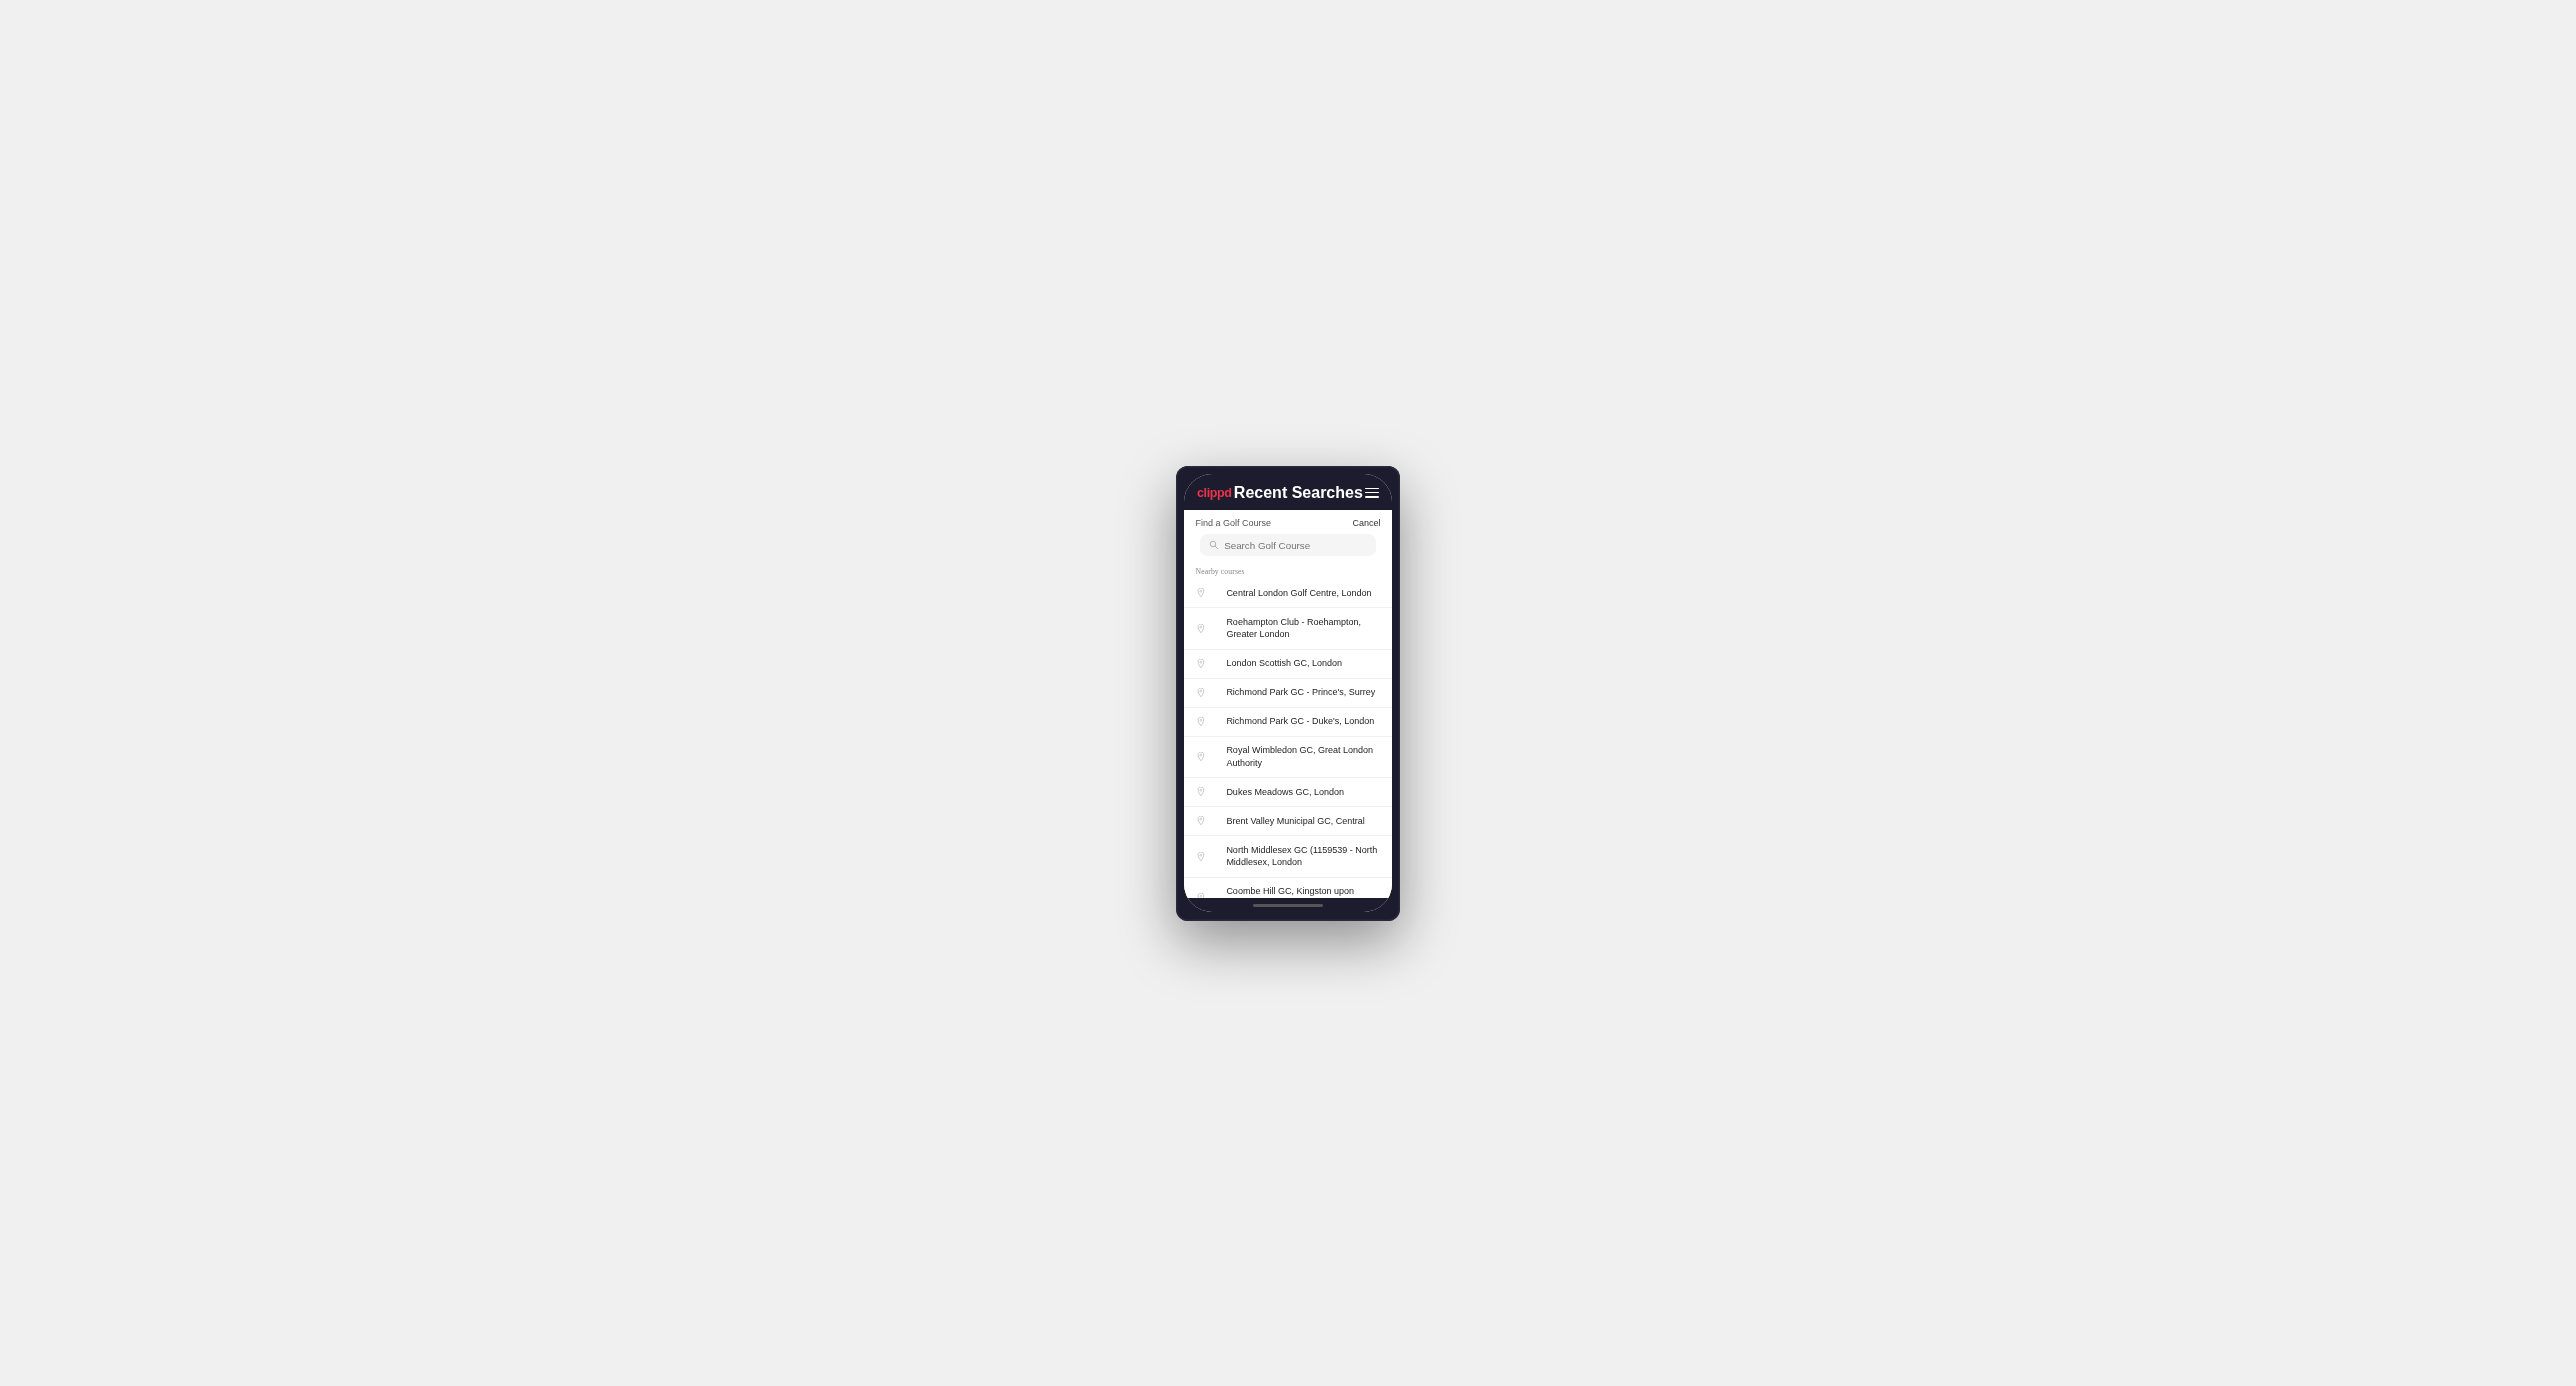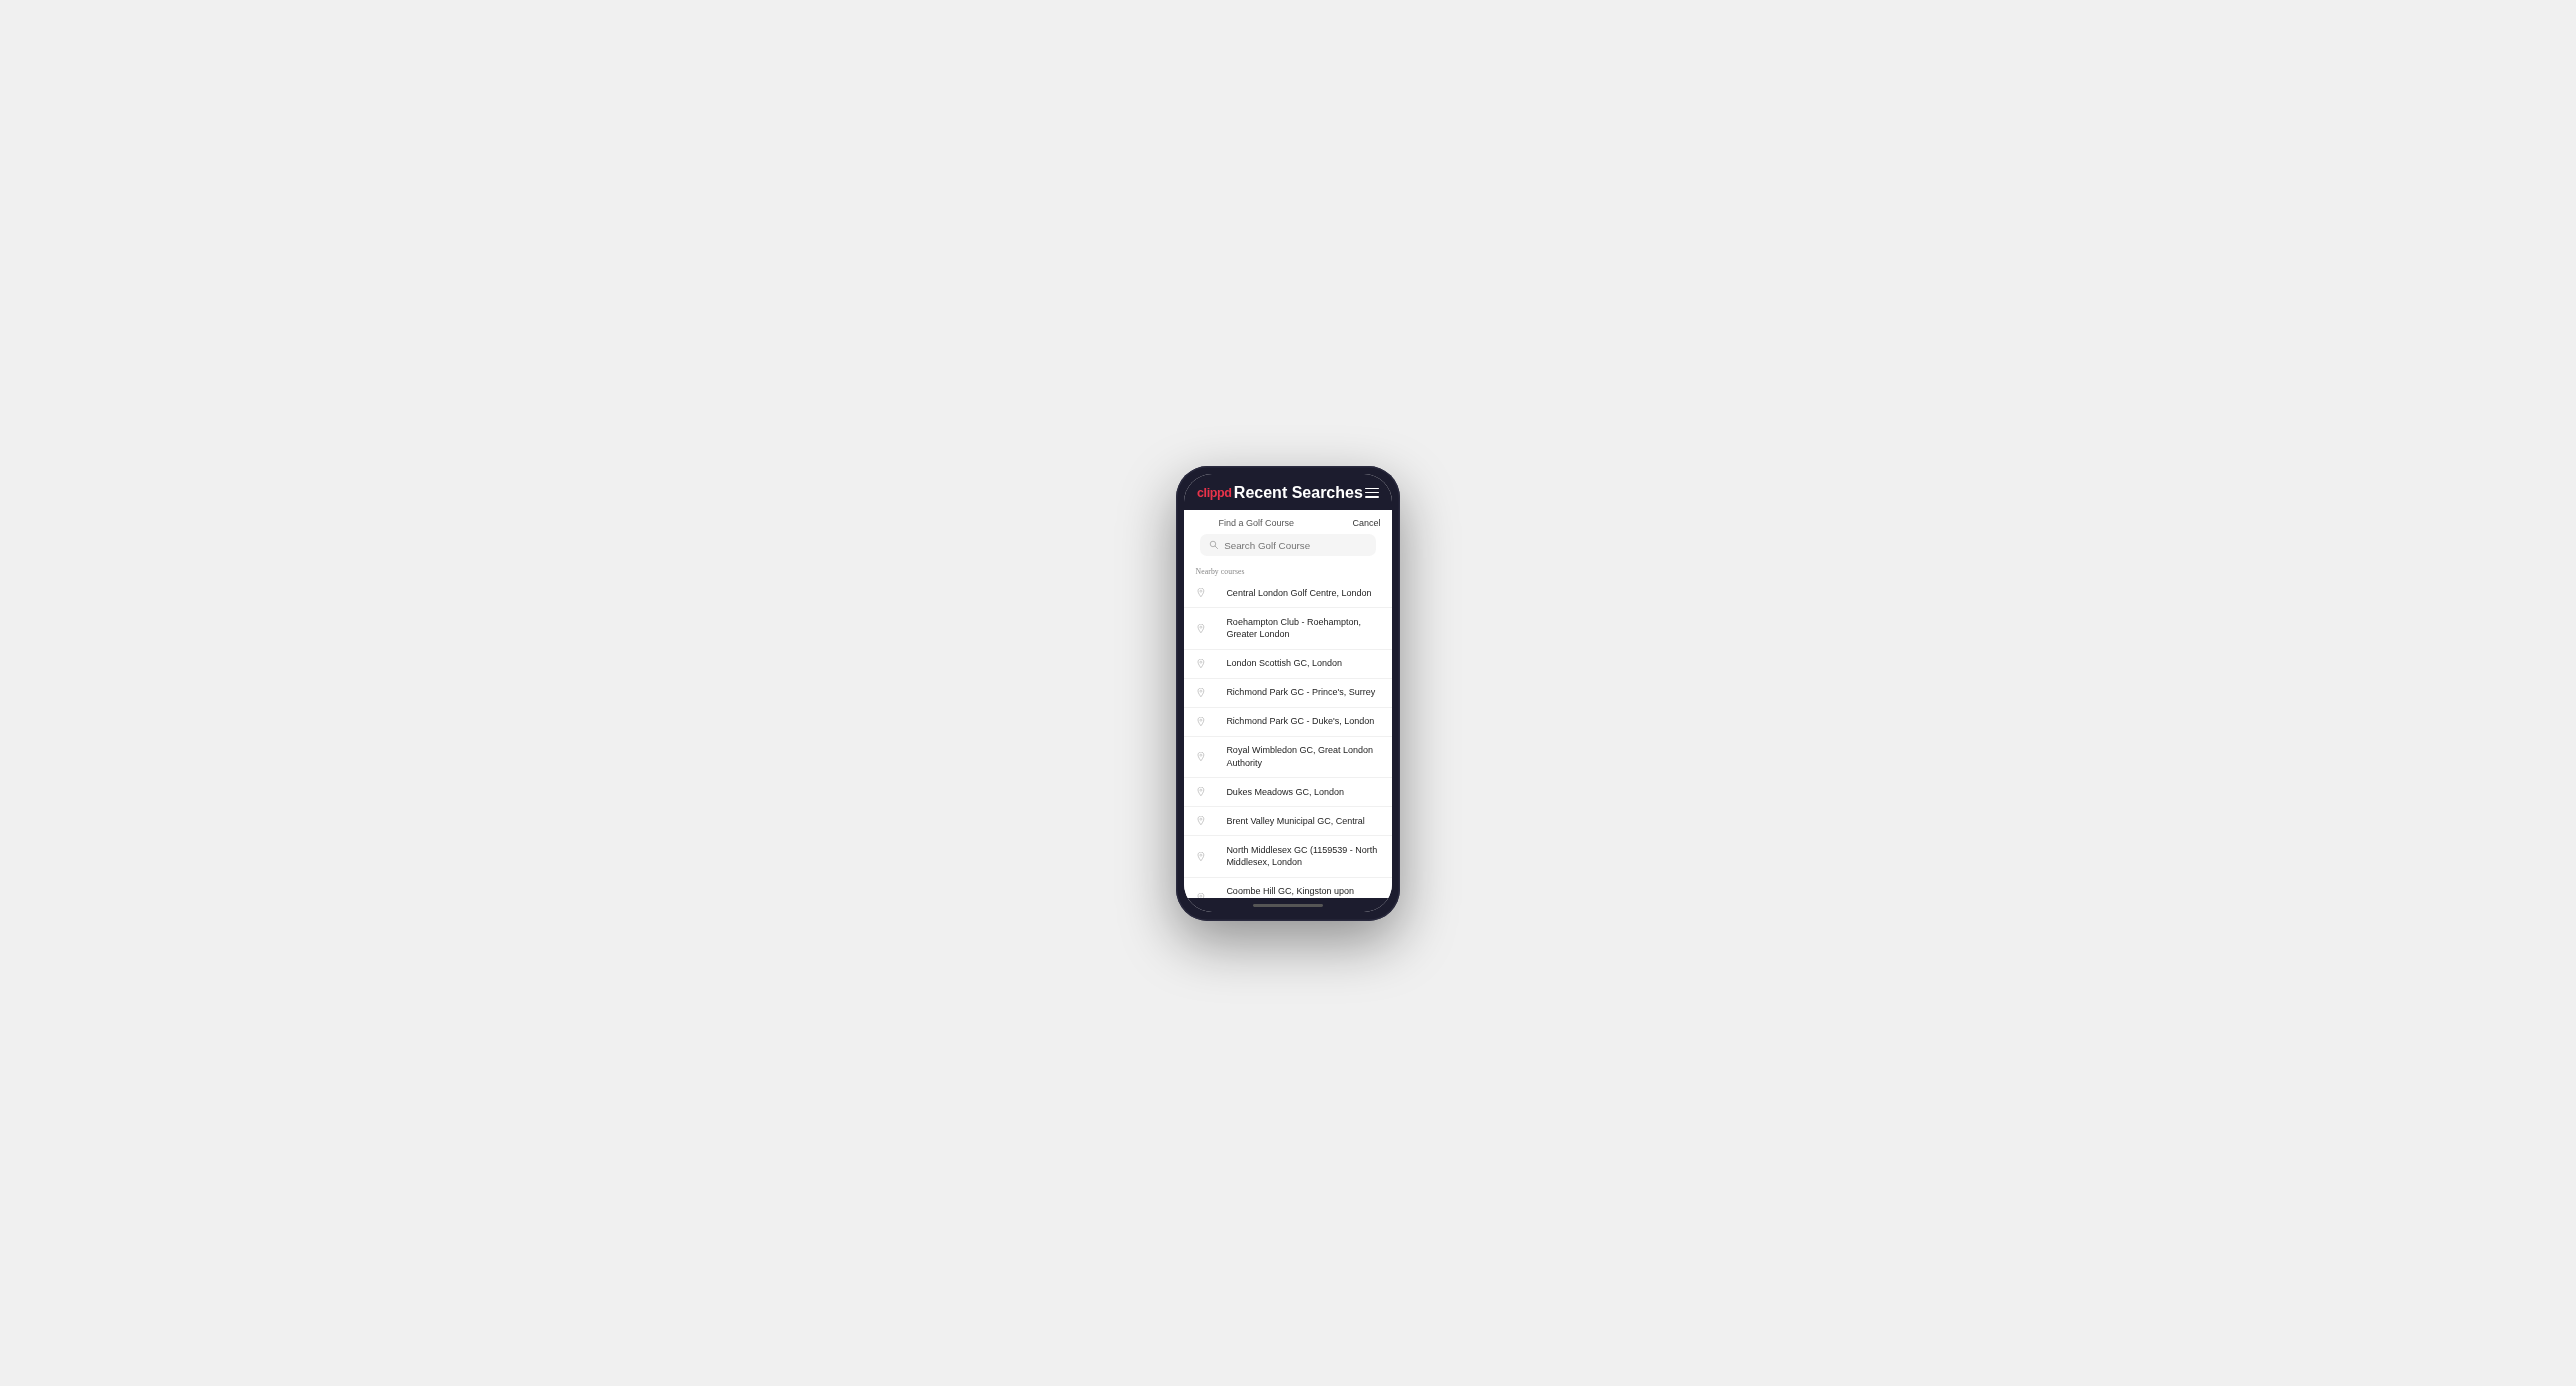--- a/index.html
+++ b/index.html
@@ -9,21 +9,21 @@
       justify-content: center;
       align-items: center;
       min-height: 100vh;
       font-family: -apple-system, BlinkMacSystemFont, 'Helvetica Neue', Arial, sans-serif;
     }
 
     .phone-outer {
       width: 224px;
       height: 455px;
       background: #1c1c2e;
-      border-radius: 32px;
+      border-radius: 12px;
       padding: 8.4px;
       box-shadow: 0 21px 56px rgba(0,0,0,0.4), inset 0 0 0 1.4px #2a2a3e;
       position: relative;
     }
 
     .phone-inner {
       width: 100%;
       height: 100%;
       background: #fff;
       border-radius: 28px;
@@ -80,21 +80,20 @@
     }
 
     
     .find-bar {
       display: flex;
       align-items: center;
       justify-content: space-between;
       padding: 8.4px 11.2px 5.6px;
       background: #fff;
       flex-shrink: 0;
-      margin-left: 23px;
     }
 
     .find-label {
       font-size: 9px;
       color: #555;
       font-weight: 400;
     }
 
     .cancel-btn {
       font-size: 9px;

